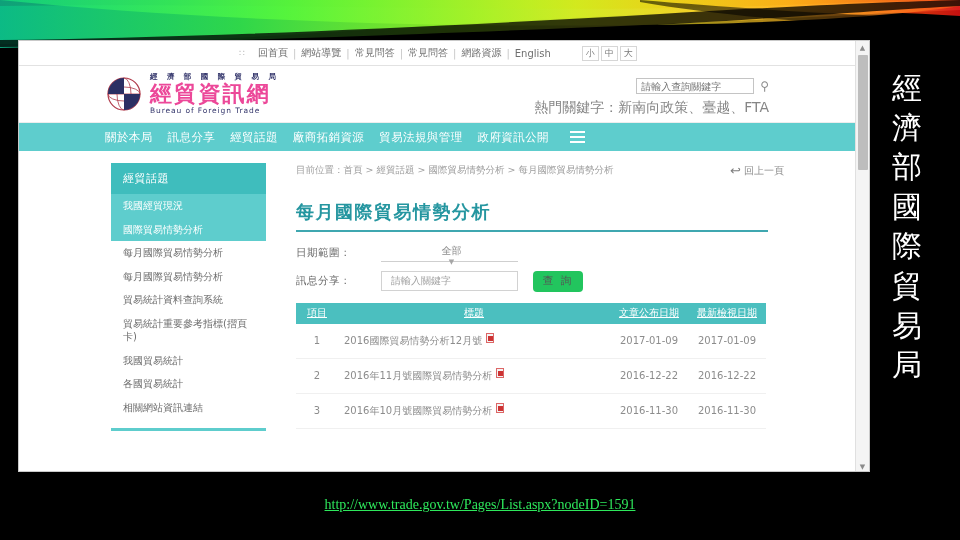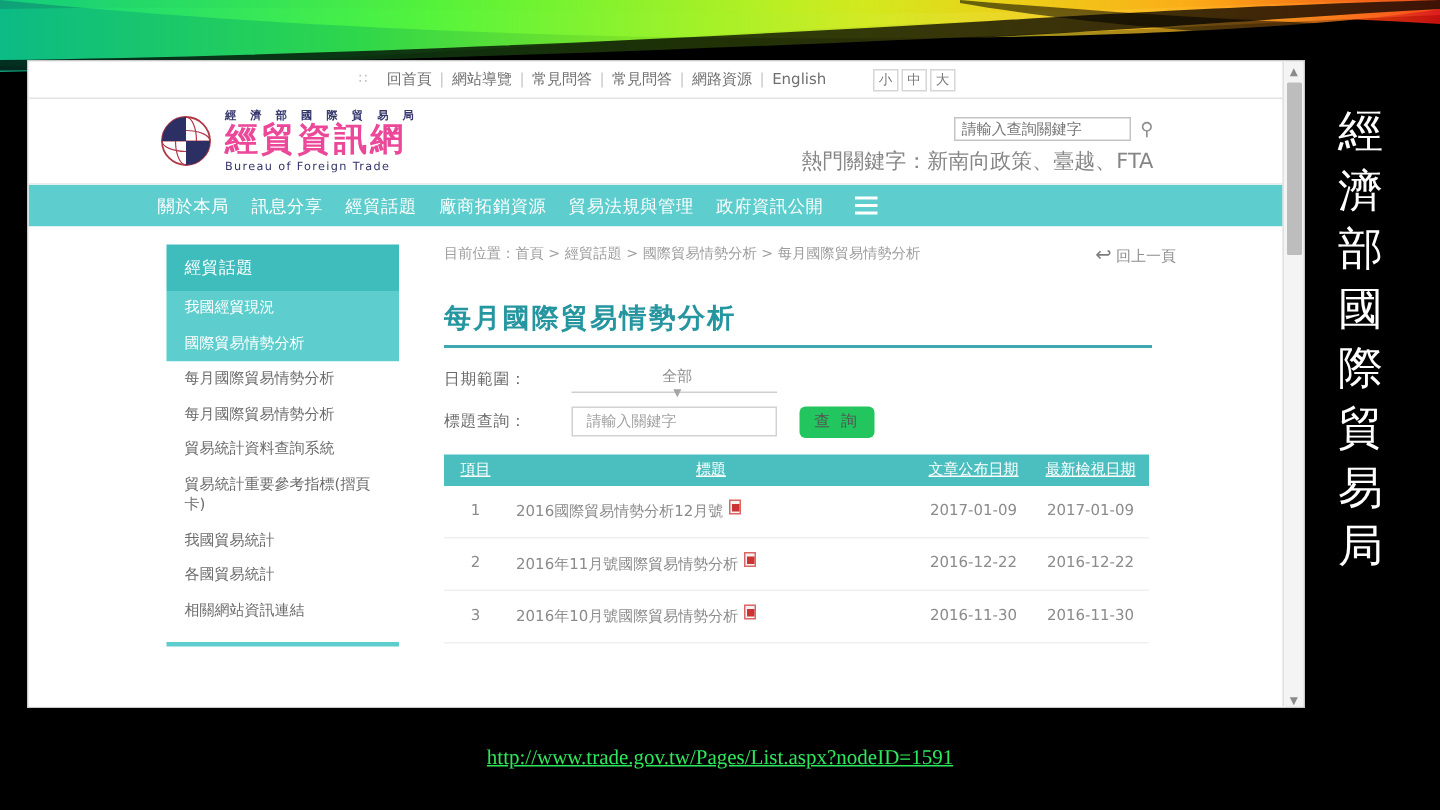--- a/index.html
+++ b/index.html
@@ -347,21 +347,21 @@
 
           <div class="form">
             <div class="form-row">
               <span class="form-label">日期範圍：</span>
               <span class="select-field">
                 <span>全部</span>
                 <span class="caret">▼</span>
               </span>
             </div>
             <div class="form-row">
-              <span class="form-label">標題查詢：</span>
+              <span class="form-label">訊息分享：</span>
               <span class="text-field">請輸入關鍵字</span>
               <span class="search-btn">查 詢</span>
             </div>
           </div>
 
           <div class="table">
             <div class="thead">
               <span class="col-idx">項目</span>
               <span class="col-title head">標題</span>
               <span class="col-date">文章公布日期</span>

